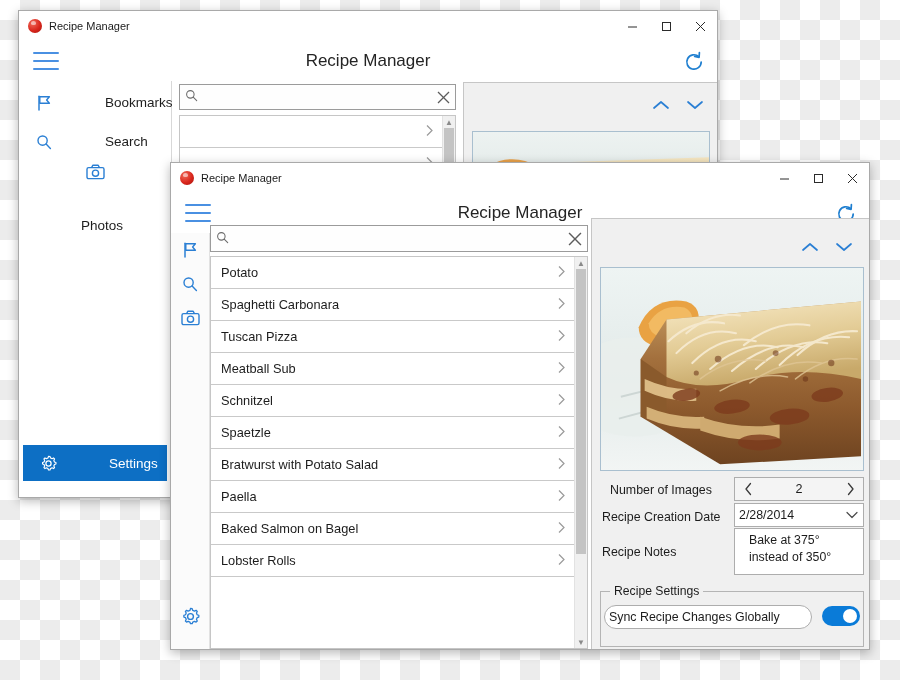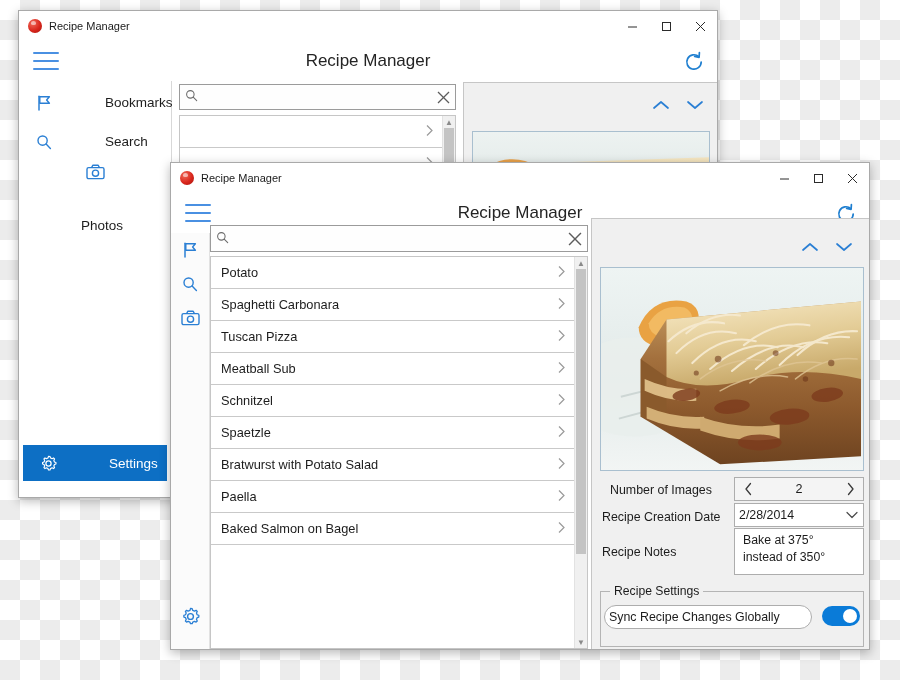--- a/index.html
+++ b/index.html
@@ -276,21 +276,21 @@
     font-size: 12.6px;
   }
   .combo { display: flex; align-items: center; }
   .combo .cval { flex: 1 1 auto; padding-left: 4px; }
   .combo .carrow {
     width: 22px;
     display: flex; align-items: center; justify-content: center;
     color: #4a4a4a;
   }
   .notes {
-    padding: 3px 8px;
+    padding: 3px 14px;
     line-height: 1.35;
     font-size: 12.3px;
     overflow: hidden;
   }
   .groupbox {
     position: absolute;
     border: 1px solid #b4b4b4;
     box-sizing: border-box;
   }
   .groupbox-title {
@@ -655,20 +655,26 @@
           <span class="chev"><svg width="9" height="13" viewBox="0 0 9 13">
                 <polyline points="2,1.5 7,6.5 2,11.5" fill="none" stroke="currentColor" stroke-width="1.2"></polyline>
               </svg></span>
         </div>
         <div class="list-row">
           <span class="lbl">Baked Salmon on Bagel</span>
           <span class="chev"><svg width="9" height="13" viewBox="0 0 9 13">
                 <polyline points="2,1.5 7,6.5 2,11.5" fill="none" stroke="currentColor" stroke-width="1.2"></polyline>
               </svg></span>
         </div>
+        <div class="list-row">
+          <span class="lbl">Lobster Rolls</span>
+          <span class="chev"><svg width="9" height="13" viewBox="0 0 9 13">
+                <polyline points="2,1.5 7,6.5 2,11.5" fill="none" stroke="currentColor" stroke-width="1.2"></polyline>
+              </svg></span>
+        </div>
       </div>
       <div class="vscroll">
         <div class="arrow">▲</div>
         <div class="thumb" style="top:12px; height:285px;"></div>
         <div class="arrow bottom">▼</div>
       </div>
     </div>
 
     <div class="detail" style="left:420px; top:55px; width:279px; height:432px;">
 

